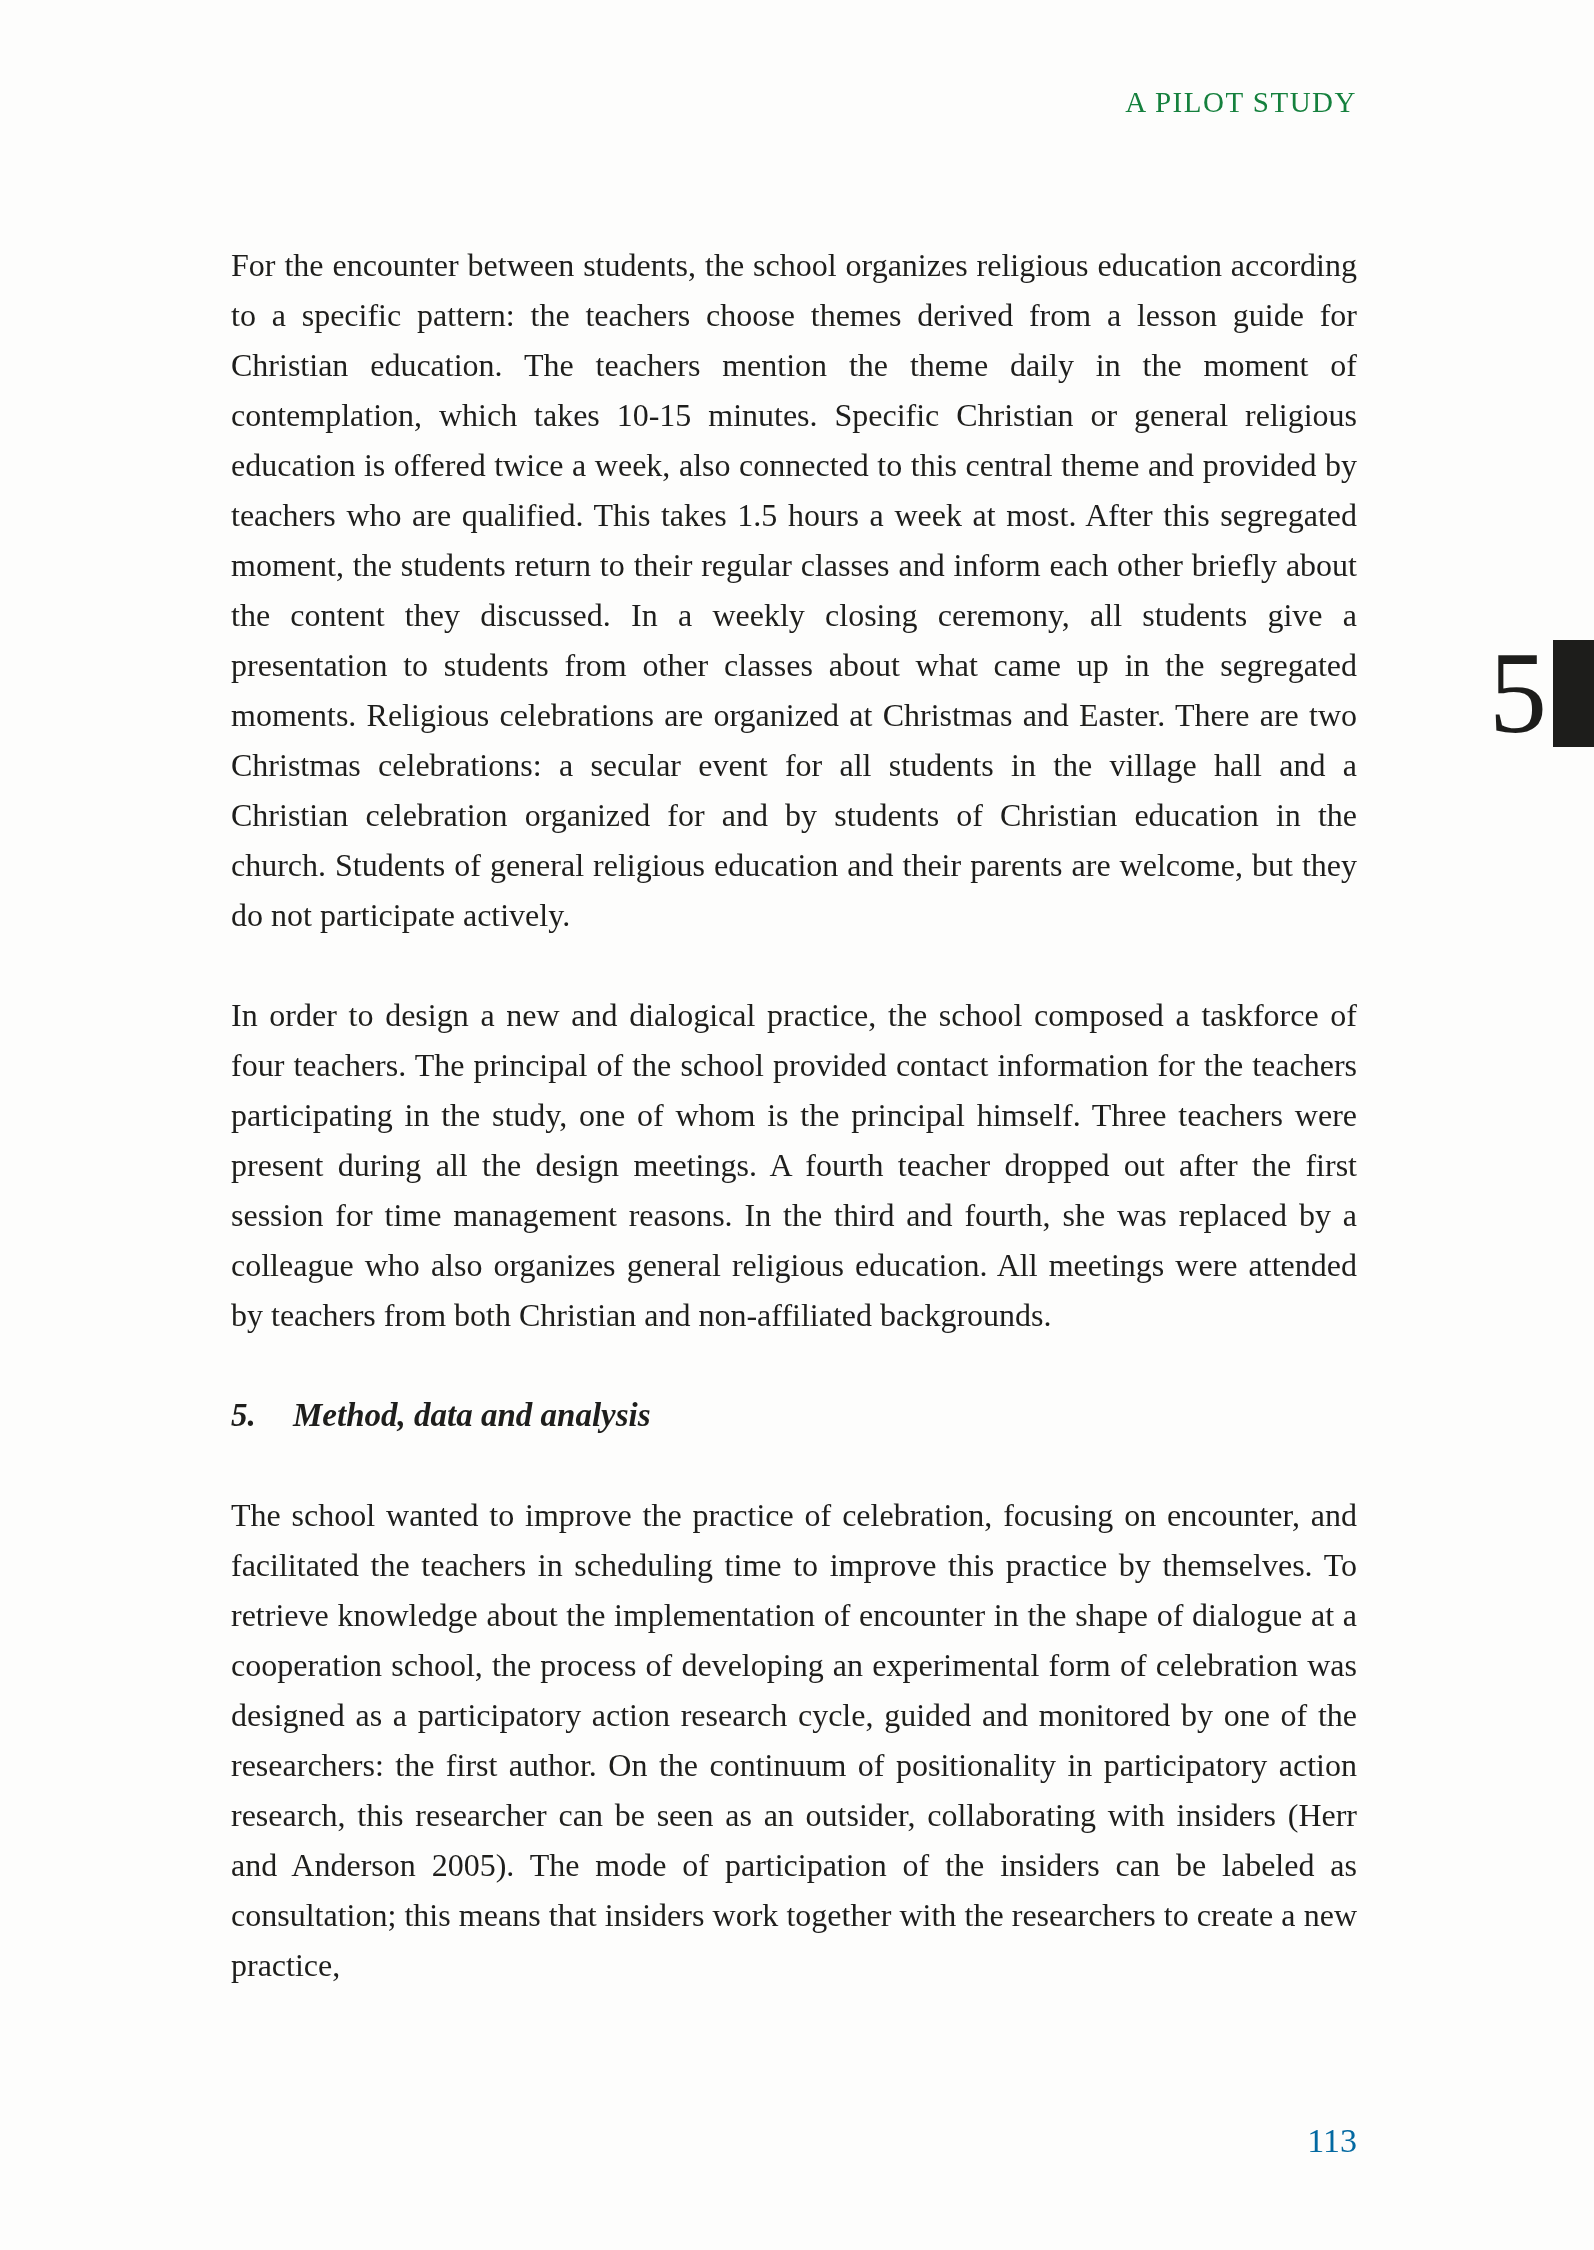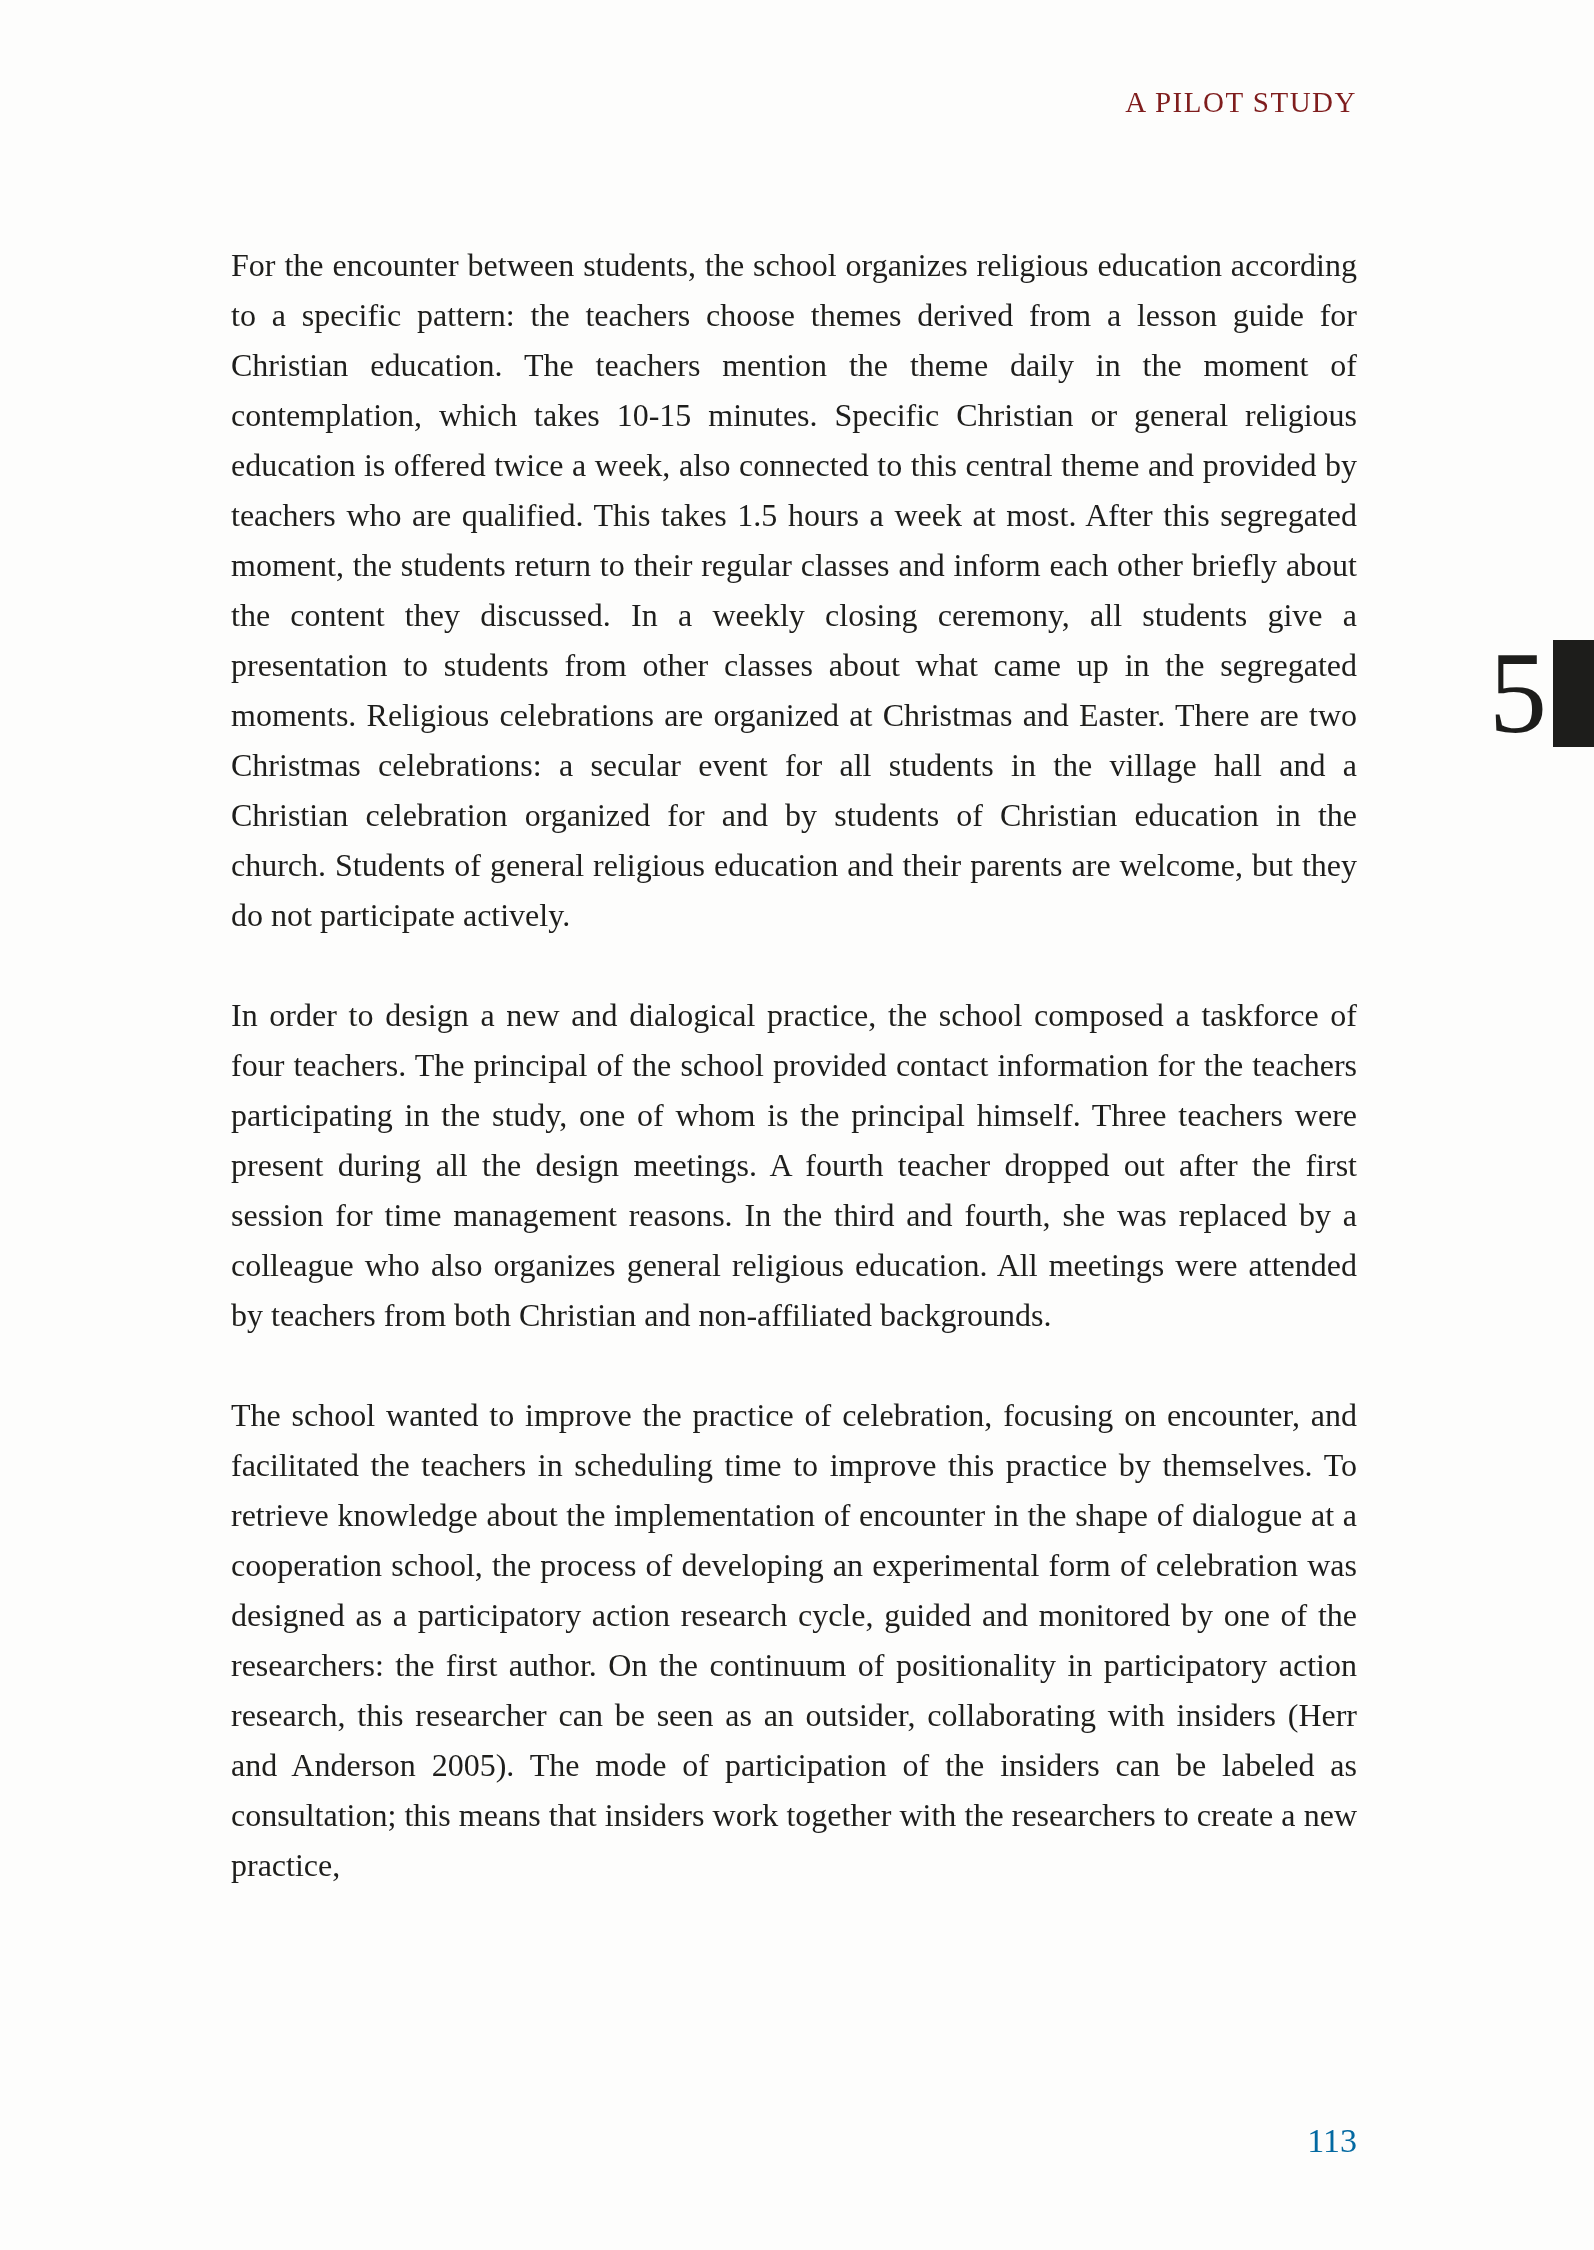--- a/index.html
+++ b/index.html
@@ -16,21 +16,21 @@
     font-family: "Liberation Serif", serif;
     color: #1e1e1c;
     overflow: hidden;
   }
   .running-head {
     position: absolute;
     top: 86px;
     right: 237px;
     font-size: 29px;
     letter-spacing: 1.5px;
-    color: #7f1d1d;
+    color: #15803d;
     white-space: nowrap;
   }
   .text-block {
     position: absolute;
     left: 231px;
     top: 240px;
     width: 1126px;
     font-size: 32px;
     line-height: 50px;
     text-align: justify;
@@ -85,20 +85,23 @@
 
   <span class="chapter-number">5</span>
   <div class="chapter-tab-bar"></div>
 
   <main class="text-block">
 
     <p>For the encounter between students, the school organizes religious education according to a specific pattern: the teachers choose themes derived from a lesson guide for Christian education. The teachers mention the theme daily in the moment of contemplation, which takes 10-15 minutes. Specific Christian or general religious education is offered twice a week, also connected to this central theme and provided by teachers who are qualified. This takes 1.5 hours a week at most. After this segregated moment, the students return to their regular classes and inform each other briefly about the content they discussed. In a weekly closing ceremony, all students give a presentation to students from other classes about what came up in the segregated moments. Religious celebrations are organized at Christmas and Easter. There are two Christmas celebrations: a secular event for all students in the village hall and a Christian celebration organized for and by students of Christian education in the church. Students of general religious education and their parents are welcome, but they do not participate actively.</p>
 
     <p>In order to design a new and dialogical practice, the school composed a taskforce of four teachers. The principal of the school provided contact information for the teachers participating in the study, one of whom is the principal himself. Three teachers were present during all the design meetings. A fourth teacher dropped out after the first session for time management reasons. In the third and fourth, she was replaced by a colleague who also organizes general religious education. All meetings were attended by teachers from both Christian and non-affiliated backgrounds.</p>
 
+    <h2 class="section-heading">
+      <span class="sec-num">5.</span><span>Method, data and analysis</span>
+    </h2>
 
     <p>The school wanted to improve the practice of celebration, focusing on encounter, and facilitated the teachers in scheduling time to improve this practice by themselves. To retrieve knowledge about the implementation of encounter in the shape of dialogue at a cooperation school, the process of developing an experimental form of celebration was designed as a participatory action research cycle, guided and monitored by one of the researchers: the first author. On the continuum of positionality in participatory action research, this researcher can be seen as an outsider, collaborating with insiders (Herr and Anderson 2005). The mode of participation of the insiders can be labeled as consultation; this means that insiders work together with the researchers to create a new practice,</p>
 
   </main>
 
   <div class="page-number">113</div>
 
 </div>
 
 </body></html>

